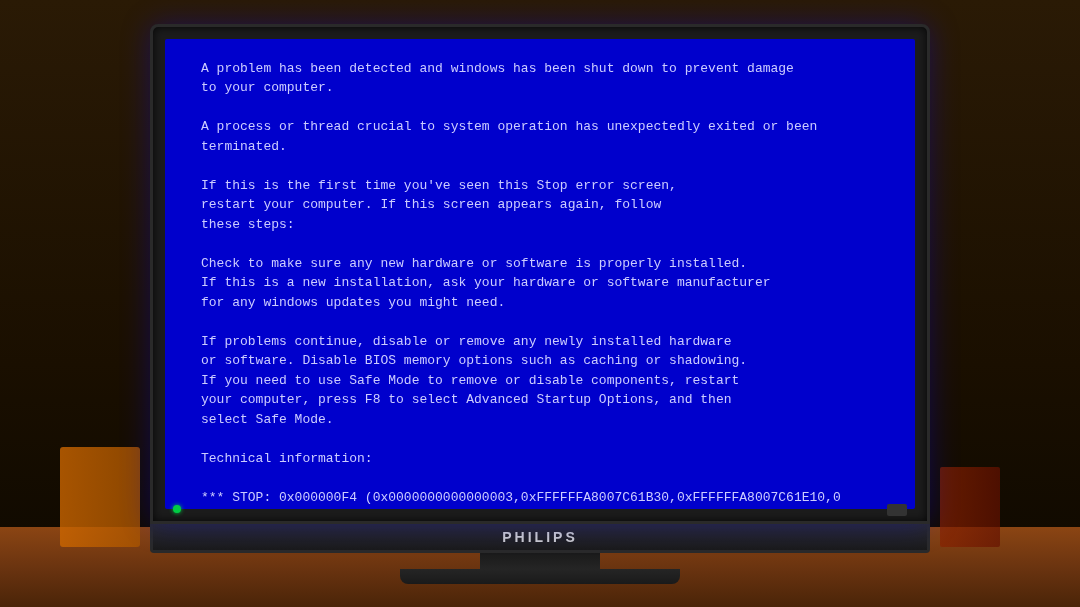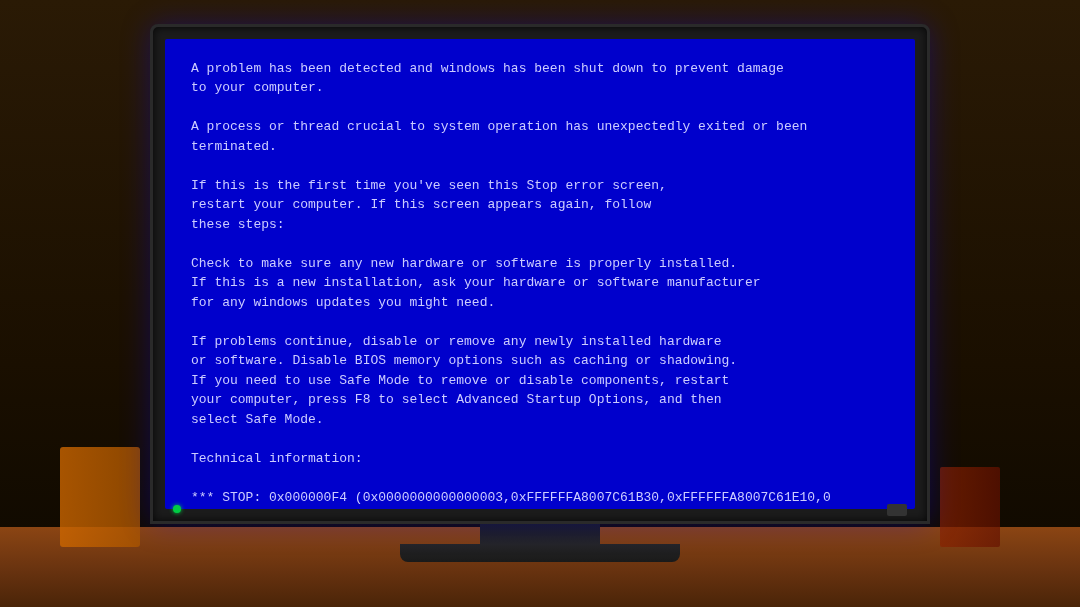--- a/index.html
+++ b/index.html
@@ -40,21 +40,21 @@
       padding: 12px;
       box-shadow: 0 0 30px rgba(0,0,255,0.3), inset 0 0 10px rgba(0,0,0,0.8);
       border: 3px solid #2a2a2a;
     }
 
     .screen {
       width: 100%;
       height: 100%;
       background-color: #0000cc;
       border-radius: 2px;
-      padding: 20px 26px;
+      padding: 20px 36px;
       overflow: hidden;
       position: relative;
     }
 
     .screen-content {
       color: #ccccff;
       font-family: 'Courier New', Courier, monospace;
       font-size: 13px;
       line-height: 1.5;
       white-space: pre-wrap;
@@ -161,15 +161,18 @@
 <div class="right-object"></div>
 
 <div class="monitor-container">
   <div class="monitor-frame">
     <div class="screen">
       <div class="screen-content" id="screen-text"><span class="line">A problem has been detected and windows has been shut down to prevent damage</span><span class="line">to your computer.</span><span class="line">&nbsp;</span><span class="line">A process or thread crucial to system operation has unexpectedly exited or been</span><span class="line">terminated.</span><span class="line">&nbsp;</span><span class="line">If this is the first time you've seen this Stop error screen,</span><span class="line">restart your computer. If this screen appears again, follow</span><span class="line">these steps:</span><span class="line">&nbsp;</span><span class="line">Check to make sure any new hardware or software is properly installed.</span><span class="line">If this is a new installation, ask your hardware or software manufacturer</span><span class="line">for any windows updates you might need.</span><span class="line">&nbsp;</span><span class="line">If problems continue, disable or remove any newly installed hardware</span><span class="line">or software. Disable BIOS memory options such as caching or shadowing.</span><span class="line">If you need to use Safe Mode to remove or disable components, restart</span><span class="line">your computer, press F8 to select Advanced Startup Options, and then</span><span class="line">select Safe Mode.</span><span class="line">&nbsp;</span><span class="line">Technical information:</span><span class="line">&nbsp;</span><span class="line">*** STOP: 0x000000F4 (0x0000000000000003,0xFFFFFFA8007C61B30,0xFFFFFFA8007C61E10,0</span><span class="line">xFFFFF80004D87DB0)</span></div>
     </div>
     <div class="power-led"></div>
     <div class="corner-indicator"></div>
   </div>
+  <div class="monitor-bottom">
+    <span class="monitor-brand">PHILIPS</span>
+  </div>
   <div class="monitor-stand-neck"></div>
   <div class="monitor-stand-base"></div>
 </div>
 
 </body></html>

